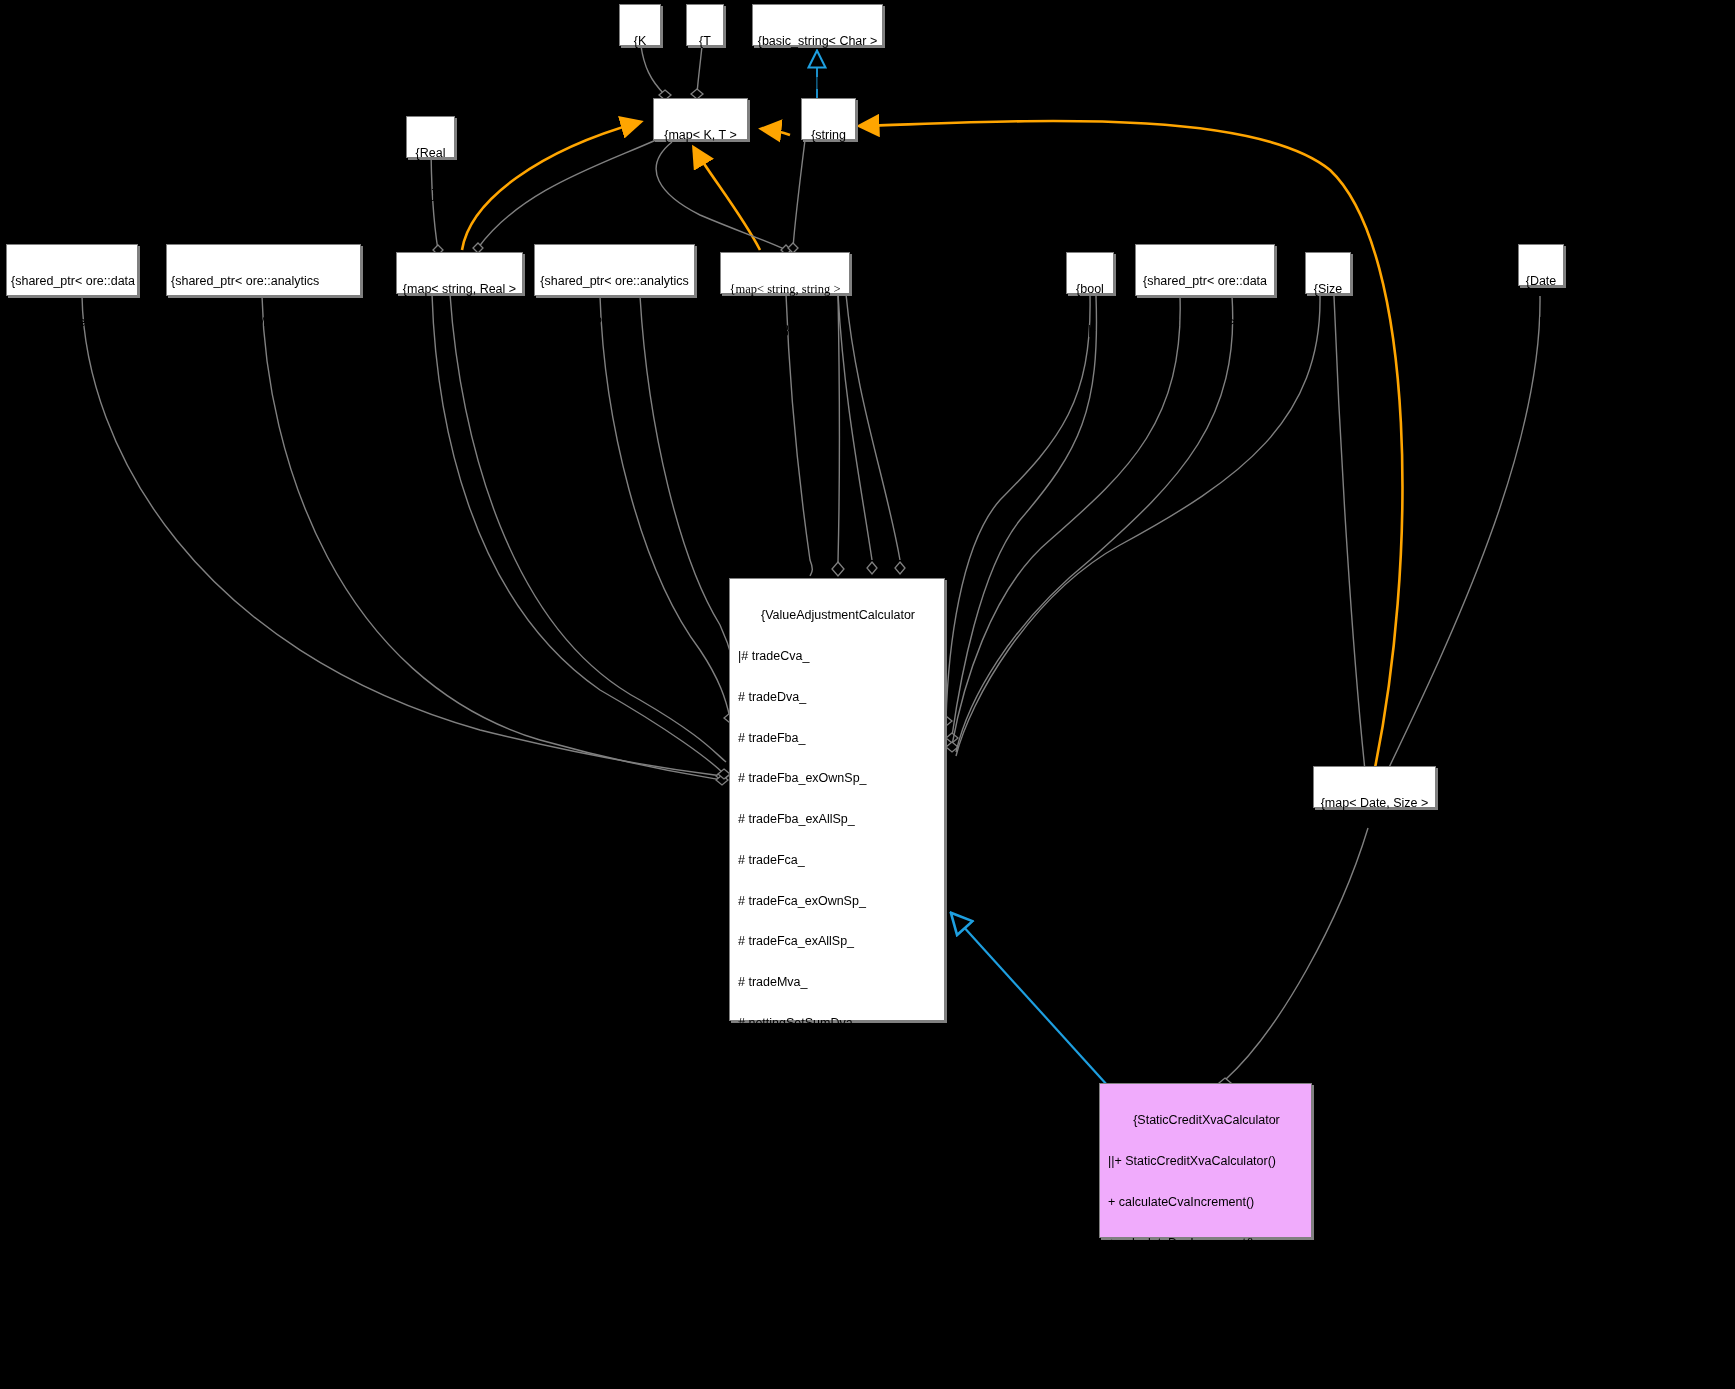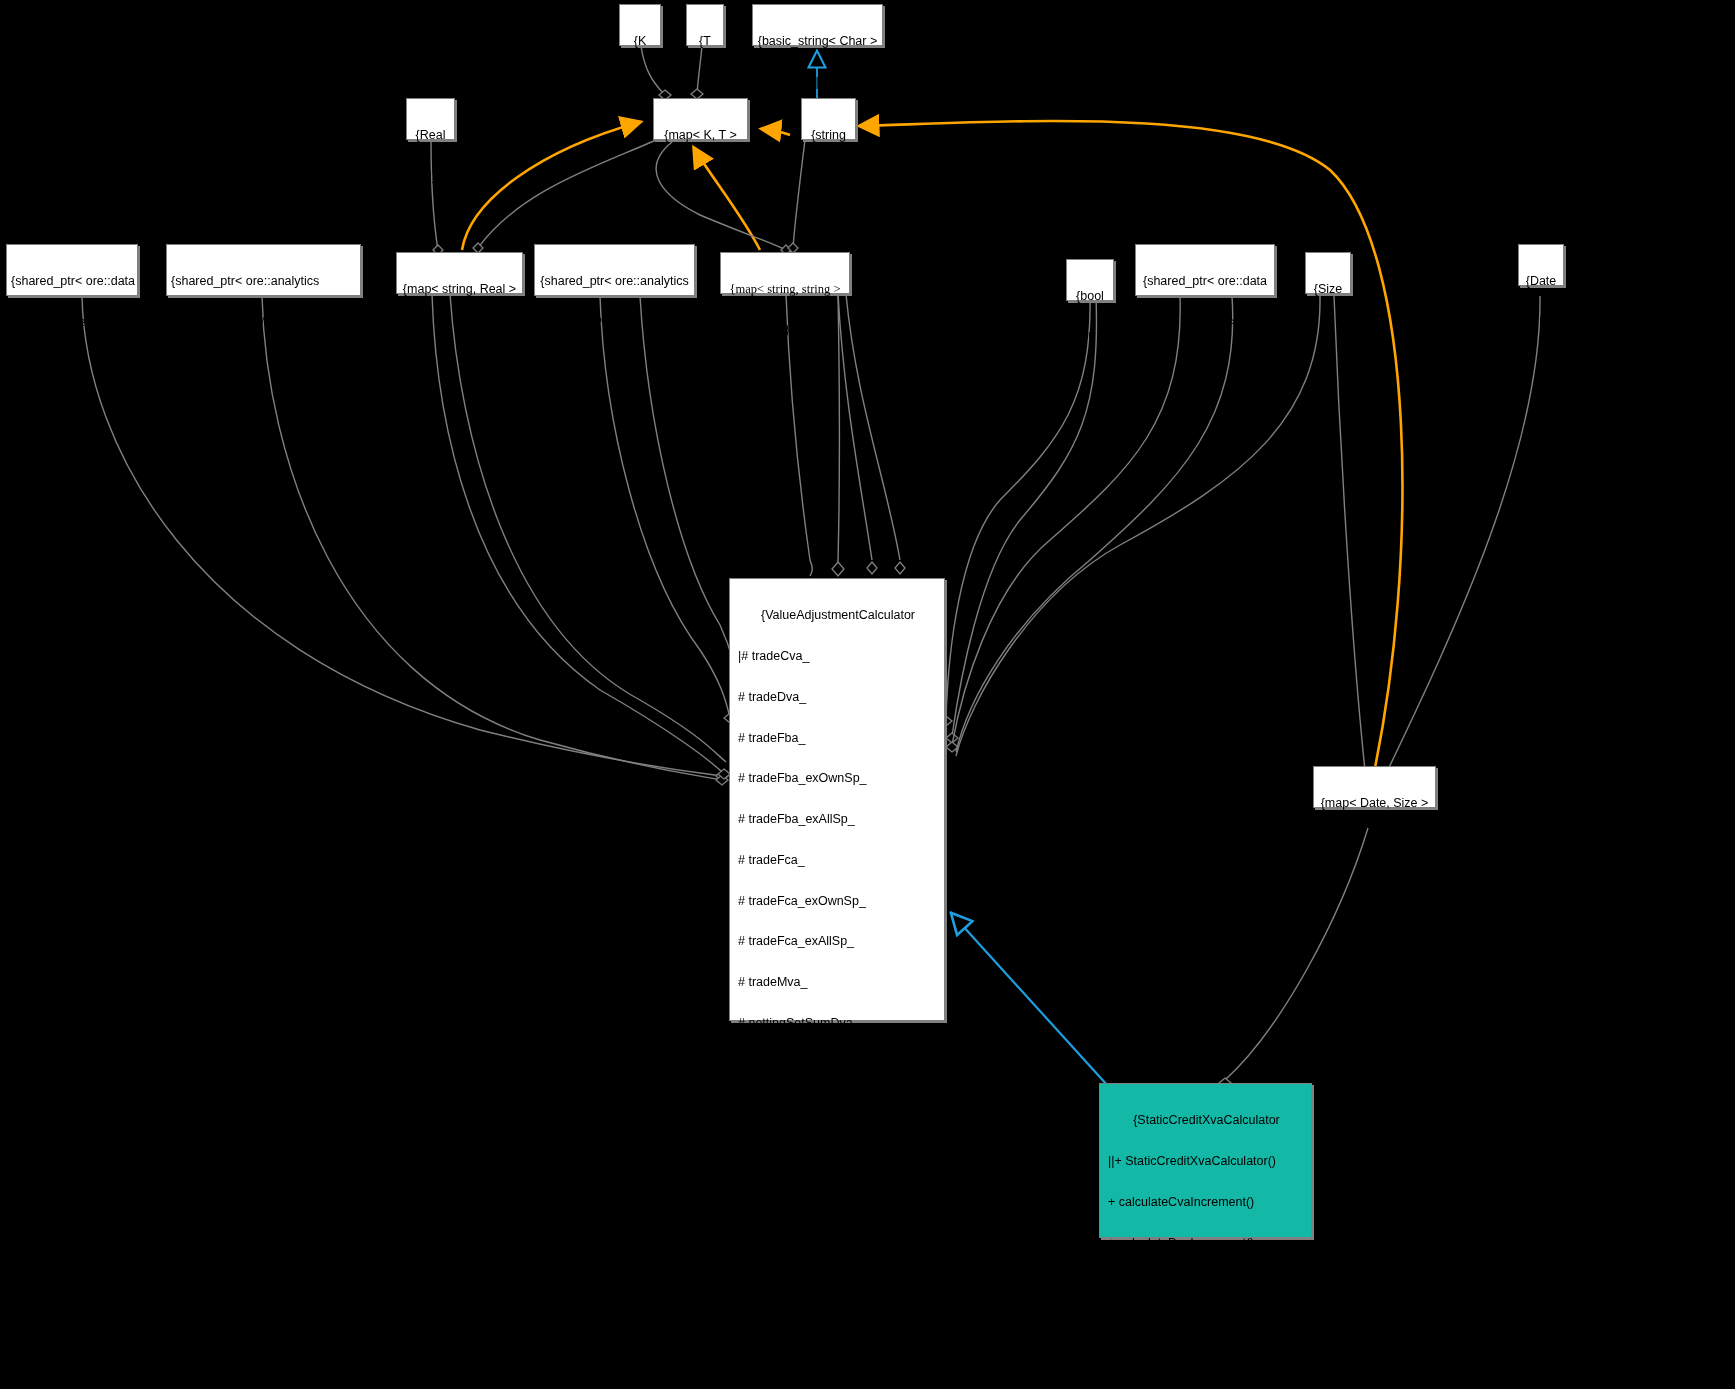--- a/index.html
+++ b/index.html
@@ -29,21 +29,21 @@
     border: 1px solid #808080;
     box-shadow: 2px 2px 0 0 #808080;
     color: #000000;
     font-size: 12.5px;
     line-height: 13.6px;
     text-align: center;
     padding: 3px 4px 4px 4px;
     white-space: pre;
   }
   .node.highlight {
-    background: #14b8a6;
+    background: #f0abfc;
   }
   .node.detail {
     text-align: left;
     padding: 3px 6px 4px 8px;
   }
   .node .ttl {
     display: block;
     text-align: center;
   }
   .node .row {
@@ -194,21 +194,21 @@
   <div class="node" style="left:686px; top:4px; width:38px; height:42px;">
     <span class="ttl">{T</span>
     <span class="ttl">||}</span>
   </div>
 
   <div class="node" style="left:752px; top:4px; width:131px; height:42px;">
     <span class="ttl">{basic_string&lt; Char &gt;</span>
     <span class="ttl">||}</span>
   </div>
 
-  <div class="node" style="left:406px; top:98px; width:49px; height:42px;">
+  <div class="node" style="left:406px; top:116px; width:49px; height:42px;">
     <span class="ttl">{Real</span>
     <span class="ttl">||}</span>
   </div>
 
   <div class="node" style="left:653px; top:98px; width:95px; height:42px;">
     <span class="ttl">{map&lt; K, T &gt;</span>
     <span class="ttl">||}</span>
   </div>
 
   <div class="node" style="left:801px; top:98px; width:55px; height:42px;">
@@ -237,21 +237,21 @@
     <span class="ttl">{shared_ptr&lt; ore::analytics</span>
     <span class="ttl">::NPVCube &gt;</span>
     <span class="ttl">||}</span>
   </div>
 
   <div class="node" style="left:720px; top:252px; width:130px; height:42px;font-family:Liberation Serif, serif;">
     <span class="ttl">{map&lt; string, string &gt;</span>
     <span class="ttl">||}</span>
   </div>
 
-  <div class="node" style="left:1066px; top:252px; width:48px; height:42px;margin-top:7px;">
+  <div class="node" style="left:1066px; top:252px; width:48px; height:42px;">
     <span class="ttl">{bool</span>
     <span class="ttl">||}</span>
   </div>
 
   <div class="node" style="left:1135px; top:244px; width:140px; height:52px;">
     <span class="ttl">{shared_ptr&lt; ore::data</span>
     <span class="ttl">::Portfolio &gt;</span>
     <span class="ttl">||}</span>
   </div>
 

